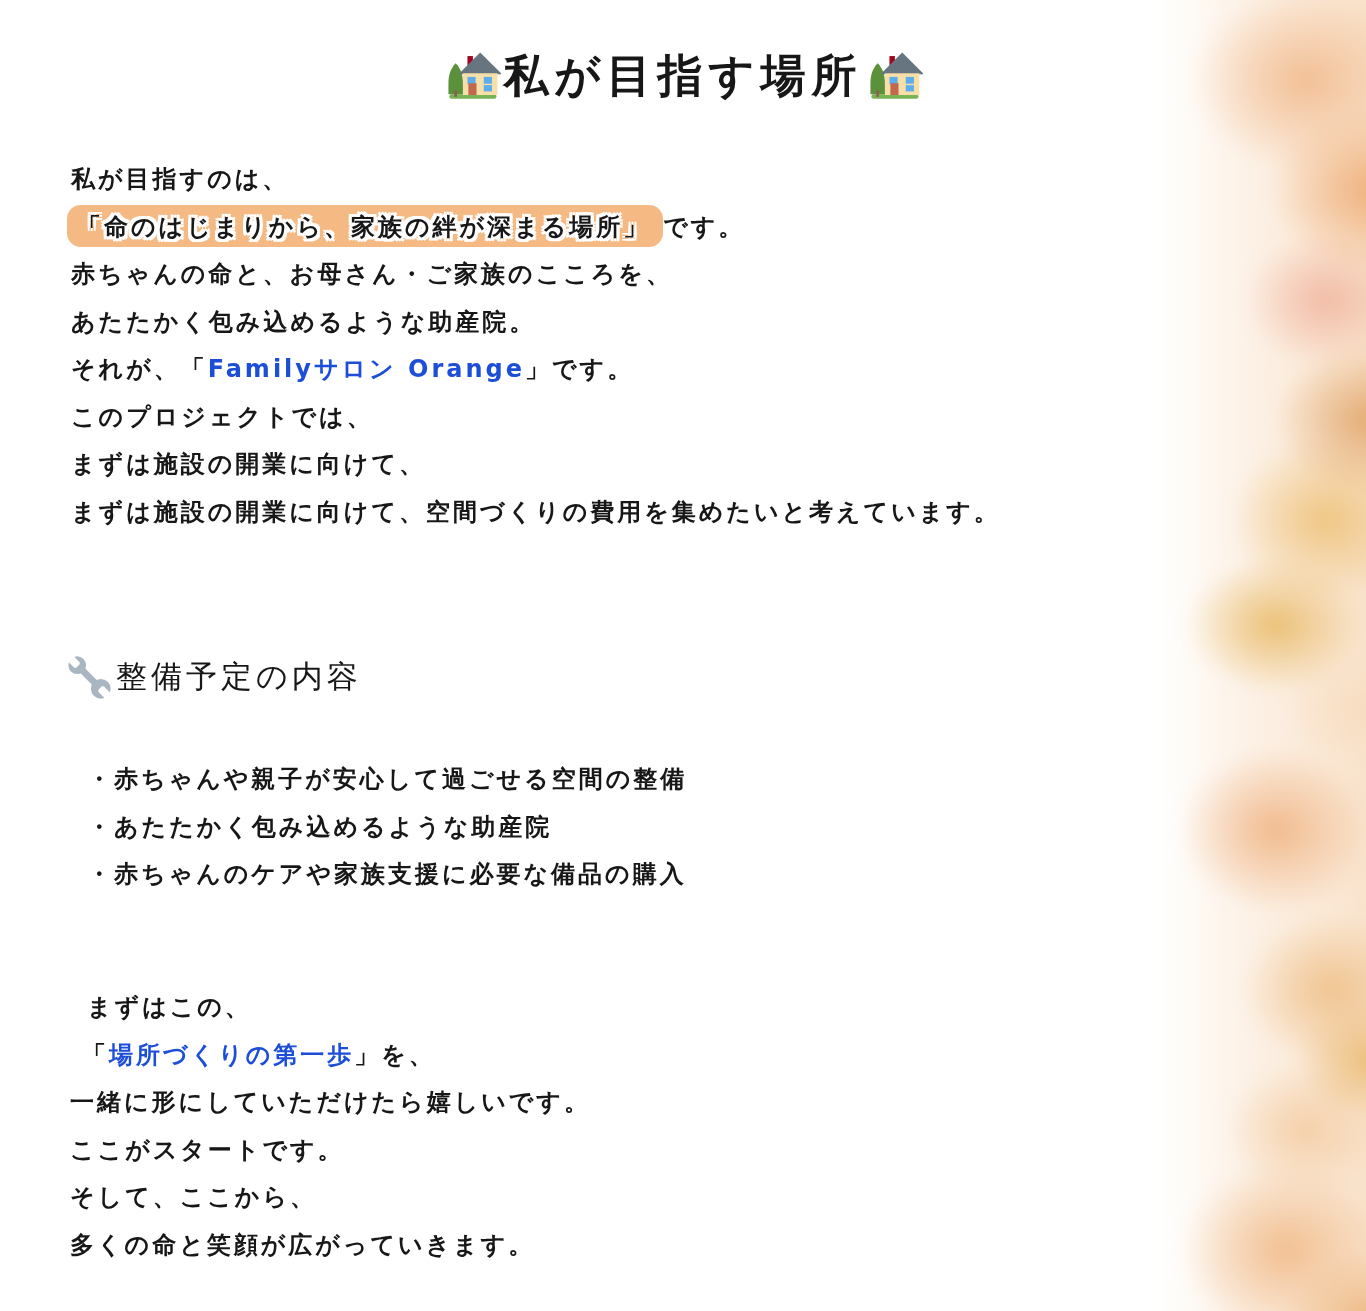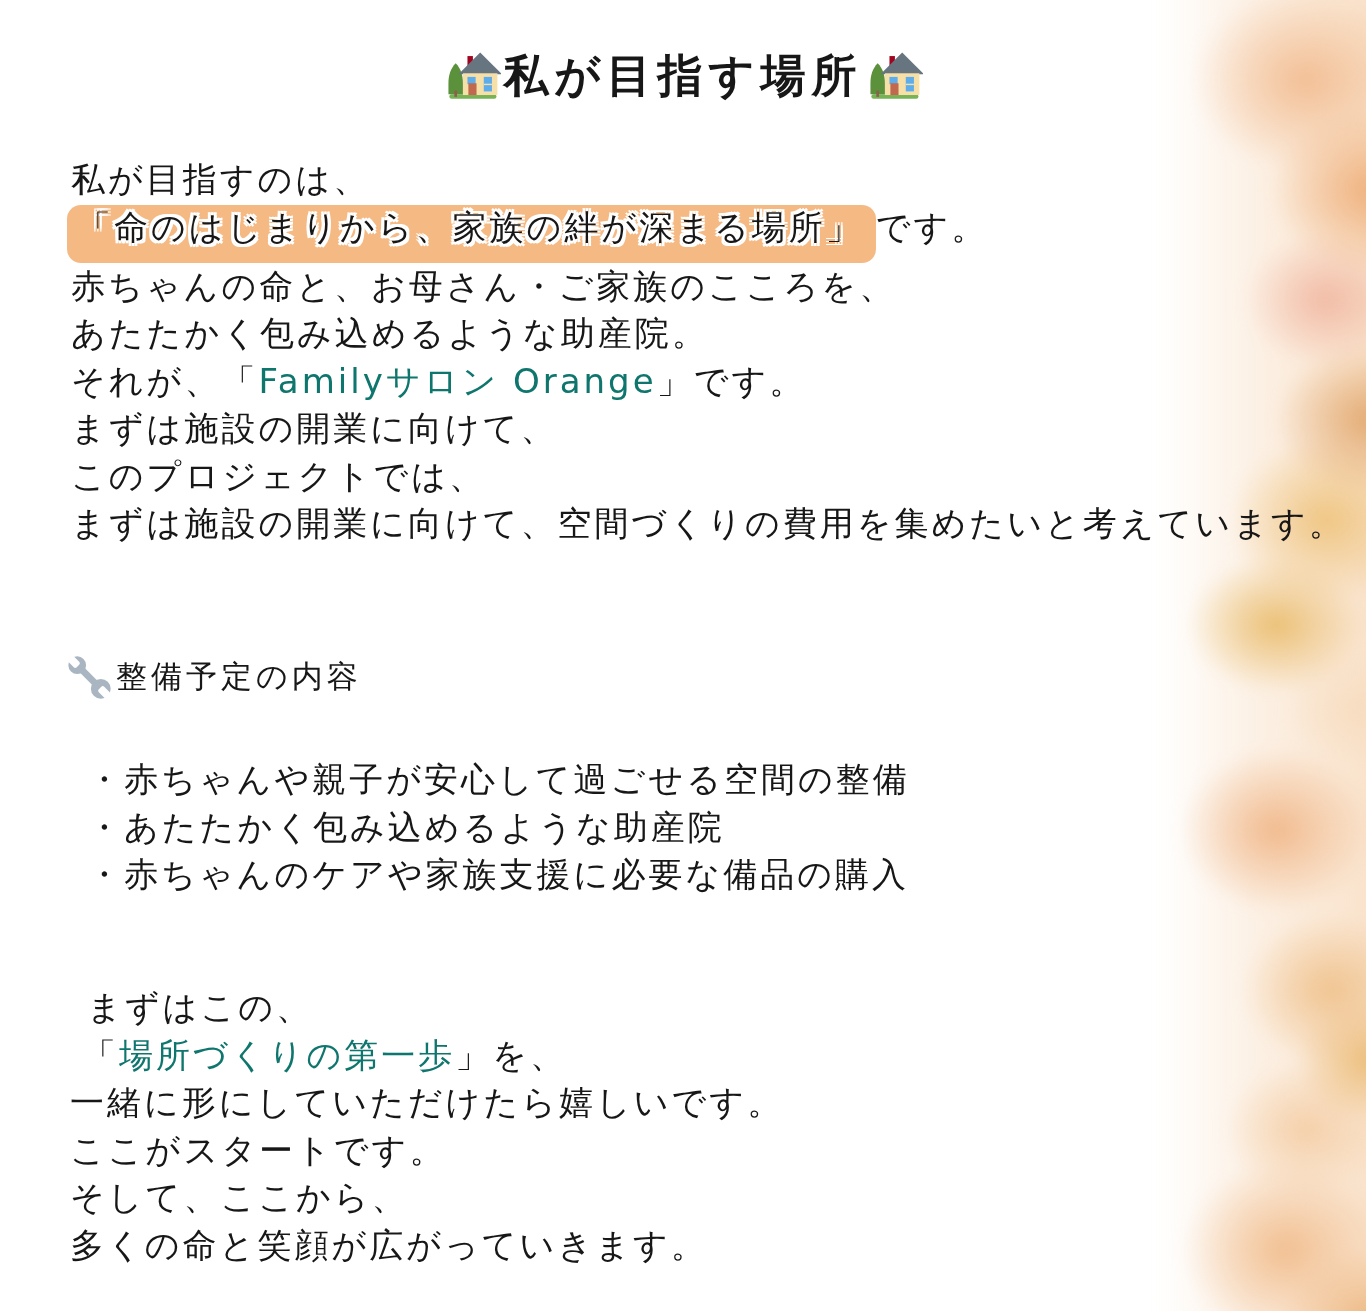--- a/index.html
+++ b/index.html
@@ -22,36 +22,36 @@
       radial-gradient(ellipse 105px  85px at 385px 740px,  rgba(247,221,192,.95), rgba(247,221,192,0) 72%),
       radial-gradient(ellipse 135px 115px at 300px 860px,  rgba(240,181,133,.90), rgba(240,181,133,0) 72%),
       radial-gradient(ellipse 125px 105px at 355px 1020px, rgba(239,192,137,.90), rgba(239,192,137,0) 72%),
       radial-gradient(ellipse 105px  85px at 395px 1090px, rgba(233,182,106,.85), rgba(233,182,106,0) 72%),
       radial-gradient(ellipse 115px  95px at 330px 1160px, rgba(244,205,164,.90), rgba(244,205,164,0) 72%),
       radial-gradient(ellipse 145px 125px at 310px 1280px, rgba(241,189,141,.95), rgba(241,189,141,0) 72%),
       radial-gradient(ellipse 125px 105px at 395px 1355px, rgba(234,175,114,.90), rgba(234,175,114,0) 72%),
       linear-gradient(to left, rgba(243,196,148,.55), rgba(243,196,148,.22) 38%, rgba(243,196,148,0) 58%);
   }
   
-  .jp{font-size:34px;letter-spacing:3px;line-height:47.5px;white-space:nowrap;font-weight:400;}
+  .jp{font-size:24px;letter-spacing:3px;line-height:47.5px;white-space:nowrap;font-weight:700;}
   .title-row{
     position:absolute;top:46px;left:0;width:1366px;
     display:flex;justify-content:center;align-items:center;gap:2px;
   }
   .title-text{font-size:45px;font-weight:bold;letter-spacing:6px;white-space:nowrap;}
   .icon{display:inline-block;line-height:0;}
   .intro{position:absolute;left:71px;top:156px;}
   .pill{
     display:inline-block;background:#f5ba84;border-radius:14px;
-    padding:2px 13px 16px 10px;margin-left:-4px;line-height:40px;
+    padding:2px 13px 0 10px;margin-left:-4px;line-height:40px;
     text-shadow:
       -3px -3px 0 #fff, 3px -3px 0 #fff, -3px 3px 0 #fff, 3px 3px 0 #fff,
        0 -3px 0 #fff, 0 3px 0 #fff, -3px 0 0 #fff, 3px 0 0 #fff;
   }
-  .accent{color:#0f766e;}
+  .accent{color:#1d4ed8;}
   .section-header{
     position:absolute;left:64px;top:652px;
     display:flex;align-items:center;gap:2px;
     font-size:31px;letter-spacing:4px;font-weight:500;white-space:nowrap;
   }
   .bullets{position:absolute;left:87px;top:756px;}
   .closing{position:absolute;left:70px;top:984px;}
   .indent-lg{padding-left:17px;}
   .indent-sm{padding-left:12px;}
 </style>
@@ -94,22 +94,22 @@
 </div>
 
 <div class="intro jp">
   <div><span>私が目指すのは、</span></div>
   <div>
     <span class="pill">「命のはじまりから、家族の絆が深まる場所」</span><span>です。</span>
   </div>
   <div><span>赤ちゃんの命と、お母さん・ご家族のこころを、</span></div>
   <div><span>あたたかく包み込めるような助産院。</span></div>
   <div><span>それが、「</span><span class="accent">Familyサロン Orange</span><span>」です。</span></div>
+  <div><span>このプロジェクトでは、</span></div>
   <div><span>まずは施設の開業に向けて、</span></div>
-  <div><span>このプロジェクトでは、</span></div>
   <div><span>まずは施設の開業に向けて、空間づくりの費用を集めたいと考えています。</span></div>
 </div>
 
 <div class="section-header">
   <span class="icon">
     <svg width="50" height="50" viewBox="0 0 48 48">
       <g transform="rotate(45 24 24)">
         <circle cx="8" cy="24" r="8.5" fill="#a9b6c2"></circle>
         <circle cx="40" cy="24" r="9.5" fill="#a9b6c2"></circle>
         <rect x="8" y="20.8" width="32" height="6.4" fill="#a9b6c2"></rect>

